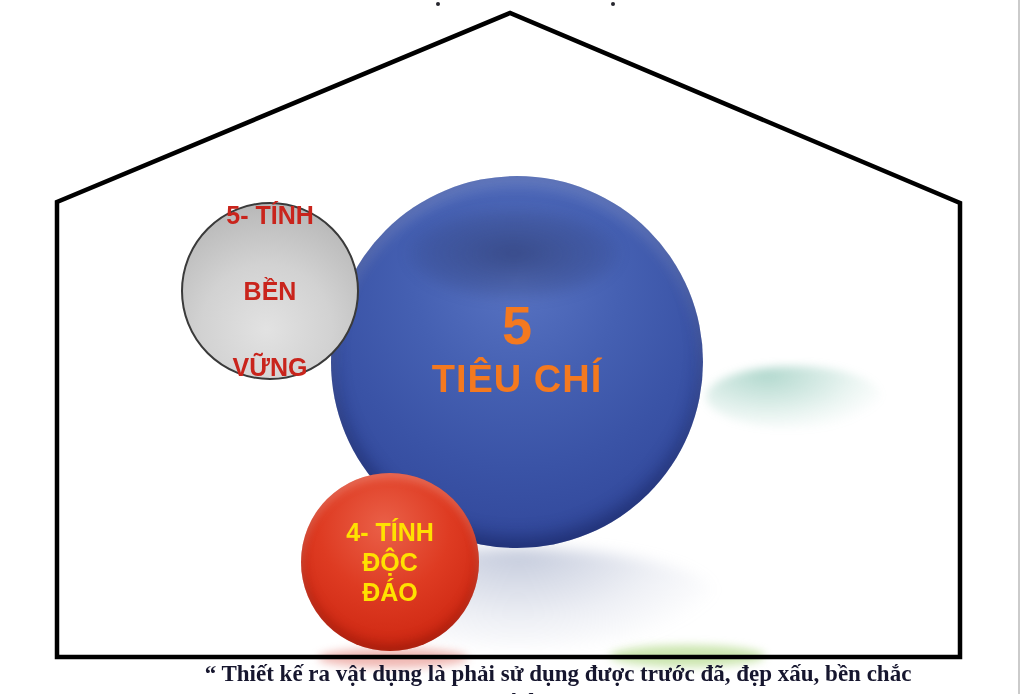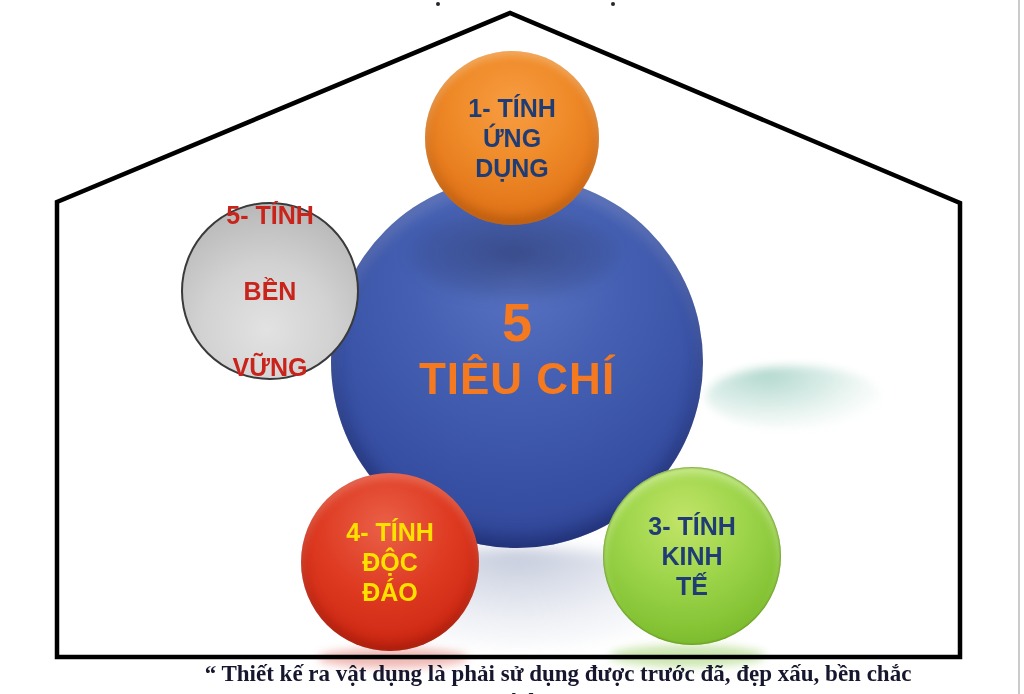--- a/index.html
+++ b/index.html
@@ -42,21 +42,21 @@
     box-shadow:inset 0 -10px 18px rgba(10,20,70,.45), inset 0 10px 14px rgba(255,255,255,.18);
     overflow:hidden;
   }
   .hub-shadow{
     left:75px;top:30px;width:215px;height:95px;border-radius:50%;
     background:radial-gradient(ellipse at 50% 50%,rgba(28,38,82,.48) 0%,rgba(28,38,82,.18) 55%,rgba(28,38,82,0) 75%);
     filter:blur(6px);
   }
   .hub-text{position:relative;margin-top:-28px;line-height:1;}
   .hub-number{font-size:54px;font-weight:700;}
-  .hub-title{font-size:44px;font-weight:700;margin-top:8px;letter-spacing:1px;}
+  .hub-title{font-size:38px;font-weight:700;margin-top:8px;letter-spacing:1px;}
   .sat{font-size:25px;line-height:30px;}
   .sat-1{
     left:425px;top:51px;width:174px;height:174px;
     background:radial-gradient(circle at 50% 32%,#F79C42 0%,#EF8A28 40%,#E2761A 70%,#C45F0C 96%);
     box-shadow:inset 0 -7px 12px rgba(140,60,0,.38), inset 0 4px 8px rgba(255,230,190,.45);
   }
   .sat-2{
     left:662px;top:190px;width:176px;height:176px;
     background:radial-gradient(circle at 50% 30%,#7CCDB4 0%,#52B697 38%,#3BAA88 64%,#2B9474 88%,#1F8066 100%);
     box-shadow:inset 0 0 2px 2px rgba(14,90,70,.55), inset 0 6px 10px rgba(235,255,248,.4);
@@ -102,32 +102,22 @@
   </svg>
 
   <div class="abs circle hub">
     <div class="abs hub-shadow"></div>
     <div class="hub-text" style="color:#F4791F;">
       <div class="hub-number">5</div>
       <div class="hub-title">TIÊU CHÍ</div>
     </div>
   </div>
 
-  <div class="abs circle sat sat-1" style="color:#1F3D74;">
-    <div>1- TÍNH</div>
-    <div>ỨNG</div>
-    <div>DỤNG</div>
-  </div>
 
 
-  <div class="abs circle sat sat-3" style="color:#1F3D74;">
-    <div>3- TÍNH</div>
-    <div>KINH</div>
-    <div>TẾ</div>
-  </div>
 
   <div class="abs circle sat sat-4" style="color:#FFE100;">
     <div>4- TÍNH</div>
     <div>ĐỘC</div>
     <div>ĐÁO</div>
   </div>
 
   <div class="abs circle sat sat-5" style="color:#C9241C;gap:46px;">
     <div>5- TÍNH</div>
     <div>BỀN</div>

